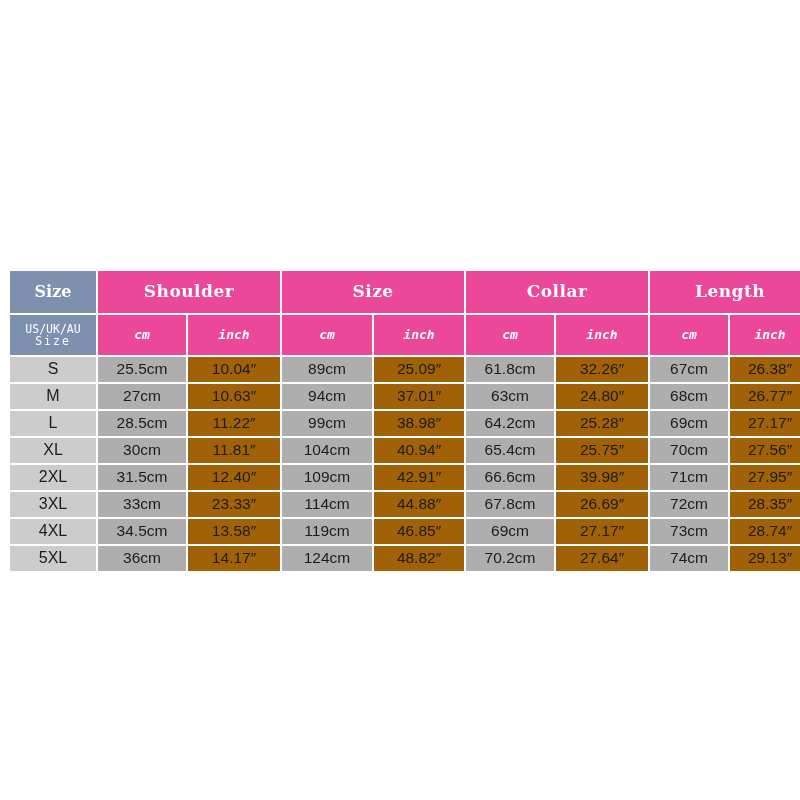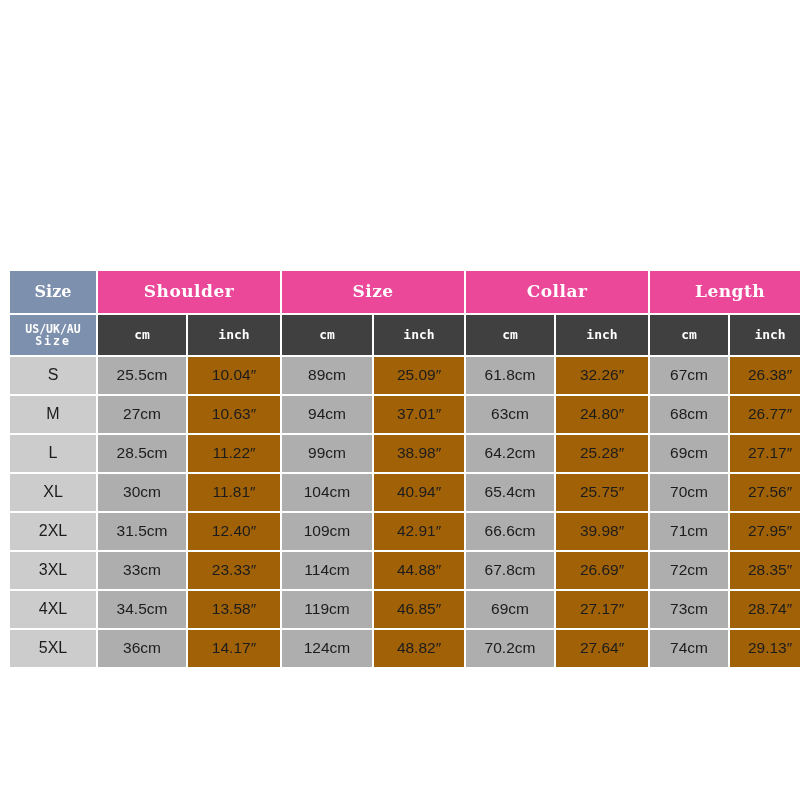--- a/index.html
+++ b/index.html
@@ -58,53 +58,54 @@
     background: #7d90ad;
     color: #ffffff;
     height: 42px;
     font-size: 16px;
     font-weight: bold;
     font-family: "DejaVu Serif", serif;
   }
 
   
   .hdr-unit {
-    background: #404040;
+    background: #ec4899;
     color: #ffffff;
     height: 40px;
     font-size: 13px;
     font-weight: bold;
     font-family: "DejaVu Sans Mono", monospace;
+    font-style: italic;
   }
 
   
   .hdr-uslabel {
     background: #7d90ad;
     color: #ffffff;
     height: 40px;
     font-size: 11.5px;
-    font-weight: bold;
+    font-weight: normal;
     font-family: "DejaVu Sans Mono", monospace;
     line-height: 1.35;
   }
   .hdr-uslabel .l2 {
     letter-spacing: 2px;
   }
 
   
   .cell-size {
     background: #cccccc;
     color: #1c1c1c;
     height: 25px;
     font-size: 16px;
   }
   .cell-cm {
     background: #aeaeae;
     color: #1c1c1c;
-    height: 37px;
+    height: 25px;
     font-size: 15.5px;
   }
   .cell-inch {
     background: #a16207;
     color: #1c1c1c;
     height: 25px;
     font-size: 15.5px;
   }
 </style>
 </head>

